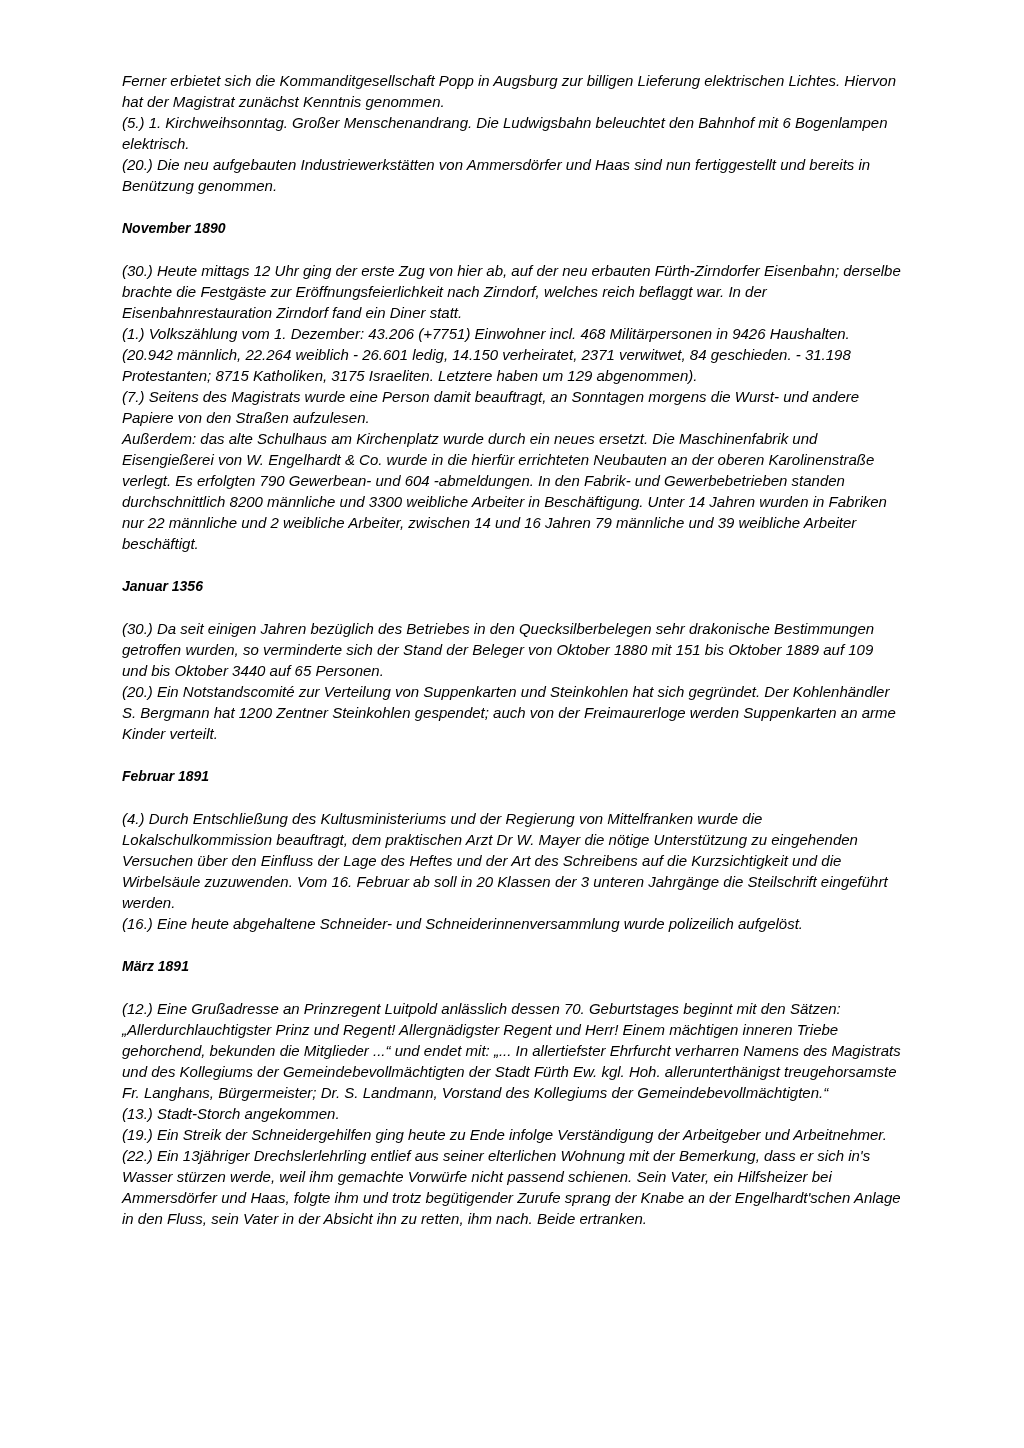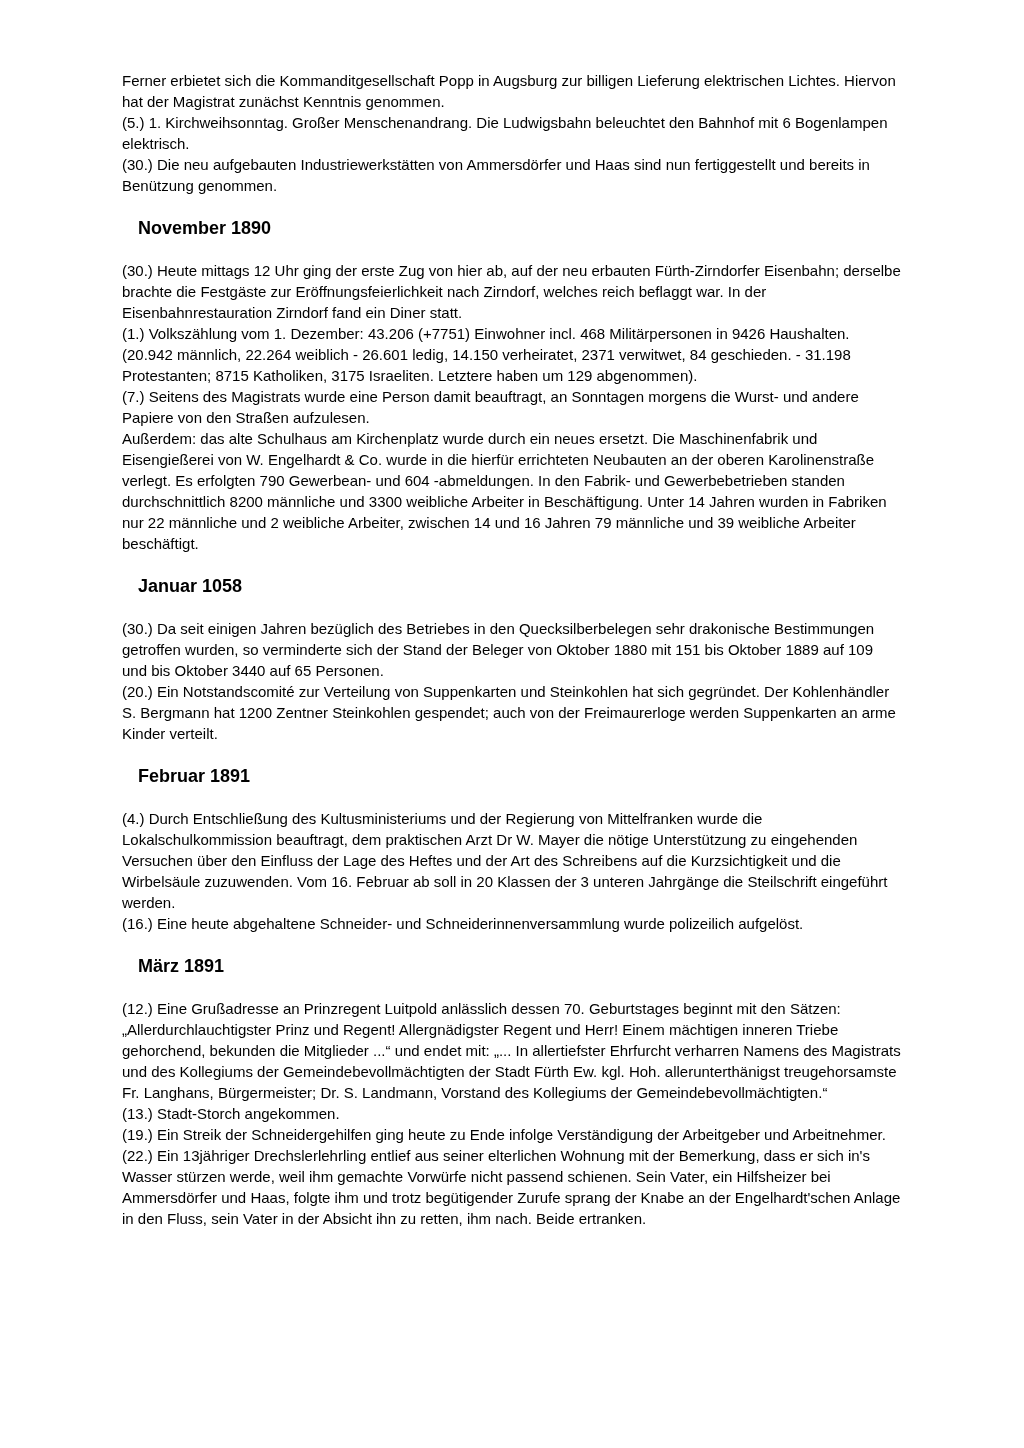--- a/index.html
+++ b/index.html
@@ -12,59 +12,60 @@
     width: 1024px;
     height: 1448px;
     background: #ffffff;
     box-sizing: border-box;
     padding: 70px 122px 0 122px;
     color: #000000;
     font-family: "Liberation Sans", "DejaVu Sans", sans-serif;
     font-size: 15px;
     line-height: 21px;
     overflow: hidden;
+    font-style: italic;
   }
   .body-paragraph {
     margin: 0;
     text-align: left;
   }
   .section-heading {
-    margin: 22px 0 21px 16px;
+    margin: 22px 0 21px 0;
     font-weight: bold;
-    font-size: 18px;
+    font-size: 14px;
     line-height: 21px;
   }
   .page-number {
     position: absolute;
     top: 1445px;
     left: 0;
     right: 0;
     font-family: "Liberation Serif", "DejaVu Serif", serif;
     font-size: 16px;
     line-height: 20px;
     color: #0f766e;
   }
 </style>
 </head>
 <body>
 
 <div class="document-page">
 
   <p class="body-paragraph">Ferner erbietet sich die Kommanditgesellschaft Popp in Augsburg zur billigen Lieferung elektrischen Lichtes. Hiervon hat der Magistrat zunächst Kenntnis genommen.</p>
   <p class="body-paragraph">(5.) 1. Kirchweihsonntag. Großer Menschenandrang. Die Ludwigsbahn beleuchtet den Bahnhof mit 6 Bogenlampen elektrisch.</p>
-  <p class="body-paragraph">(30.) Die neu aufgebauten Industriewerkstätten von Ammersdörfer und Haas sind nun fertiggestellt und bereits in Benützung genommen.</p>
+  <p class="body-paragraph">(20.) Die neu aufgebauten Industriewerkstätten von Ammersdörfer und Haas sind nun fertiggestellt und bereits in Benützung genommen.</p>
 
   <h2 class="section-heading">November 1890</h2>
   <p class="body-paragraph">(30.) Heute mittags 12 Uhr ging der erste Zug von hier ab, auf der neu erbauten Fürth-Zirndorfer Eisenbahn; derselbe brachte die Festgäste zur Eröffnungsfeierlichkeit nach Zirndorf, welches reich beflaggt war. In der Eisenbahnrestauration Zirndorf fand ein Diner statt.</p>
 
   <p class="body-paragraph">(1.) Volkszählung vom 1. Dezember: 43.206 (+7751) Einwohner incl. 468 Militärpersonen in 9426 Haushalten. (20.942 männlich, 22.264 weiblich - 26.601 ledig, 14.150 verheiratet, 2371 verwitwet, 84 geschieden. - 31.198 Protestanten; 8715 Katholiken, 3175 Israeliten. Letztere haben um 129 abgenommen).</p>
   <p class="body-paragraph">(7.) Seitens des Magistrats wurde eine Person damit beauftragt, an Sonntagen morgens die Wurst- und andere Papiere von den Straßen aufzulesen.</p>
   <p class="body-paragraph">Außerdem: das alte Schulhaus am Kirchenplatz wurde durch ein neues ersetzt. Die Maschinenfabrik und Eisengießerei von W. Engelhardt &amp; Co. wurde in die hierfür errichteten Neubauten an der oberen Karolinenstraße verlegt. Es erfolgten 790 Gewerbean- und 604 -abmeldungen. In den Fabrik- und Gewerbebetrieben standen durchschnittlich 8200 männliche und 3300 weibliche Arbeiter in Beschäftigung. Unter 14 Jahren wurden in Fabriken nur 22 männliche und 2 weibliche Arbeiter, zwischen 14 und 16 Jahren 79 männliche und 39 weibliche Arbeiter beschäftigt.</p>
 
-  <h2 class="section-heading">Januar 1058</h2>
+  <h2 class="section-heading">Januar 1356</h2>
   <p class="body-paragraph">(30.) Da seit einigen Jahren bezüglich des Betriebes in den Quecksilberbelegen sehr drakonische Bestimmungen getroffen wurden, so verminderte sich der Stand der Beleger von Oktober 1880 mit 151 bis Oktober 1889 auf 109 und bis Oktober 3440 auf 65 Personen.</p>
   <p class="body-paragraph">(20.) Ein Notstandscomité zur Verteilung von Suppenkarten und Steinkohlen hat sich gegründet. Der Kohlenhändler S. Bergmann hat 1200 Zentner Steinkohlen gespendet; auch von der Freimaurerloge werden Suppenkarten an arme Kinder verteilt.</p>
 
   <h2 class="section-heading">Februar 1891</h2>
   <p class="body-paragraph">(4.) Durch Entschließung des Kultusministeriums und der Regierung von Mittelfranken wurde die Lokalschulkommission beauftragt, dem praktischen Arzt Dr W. Mayer die nötige Unterstützung zu eingehenden Versuchen über den Einfluss der Lage des Heftes und der Art des Schreibens auf die Kurzsichtigkeit und die Wirbelsäule zuzuwenden. Vom 16. Februar ab soll in 20 Klassen der 3 unteren Jahrgänge die Steilschrift eingeführt werden.</p>
   <p class="body-paragraph">(16.) Eine heute abgehaltene Schneider- und Schneiderinnenversammlung wurde polizeilich aufgelöst.</p>
 
   <h2 class="section-heading">März 1891</h2>
   <p class="body-paragraph">(12.) Eine Grußadresse an Prinzregent Luitpold anlässlich dessen 70. Geburtstages beginnt mit den Sätzen: „Allerdurchlauchtigster Prinz und Regent! Allergnädigster Regent und Herr! Einem mächtigen inneren Triebe gehorchend, bekunden die Mitglieder ...“ und endet mit: „... In allertiefster Ehrfurcht verharren Namens des Magistrats und des Kollegiums der Gemeindebevollmächtigten der Stadt Fürth Ew. kgl. Hoh. allerunterthänigst treugehorsamste Fr. Langhans, Bürgermeister; Dr. S. Landmann, Vorstand des Kollegiums der Gemeindebevollmächtigten.“</p>
   <p class="body-paragraph">(13.) Stadt-Storch angekommen.</p>

